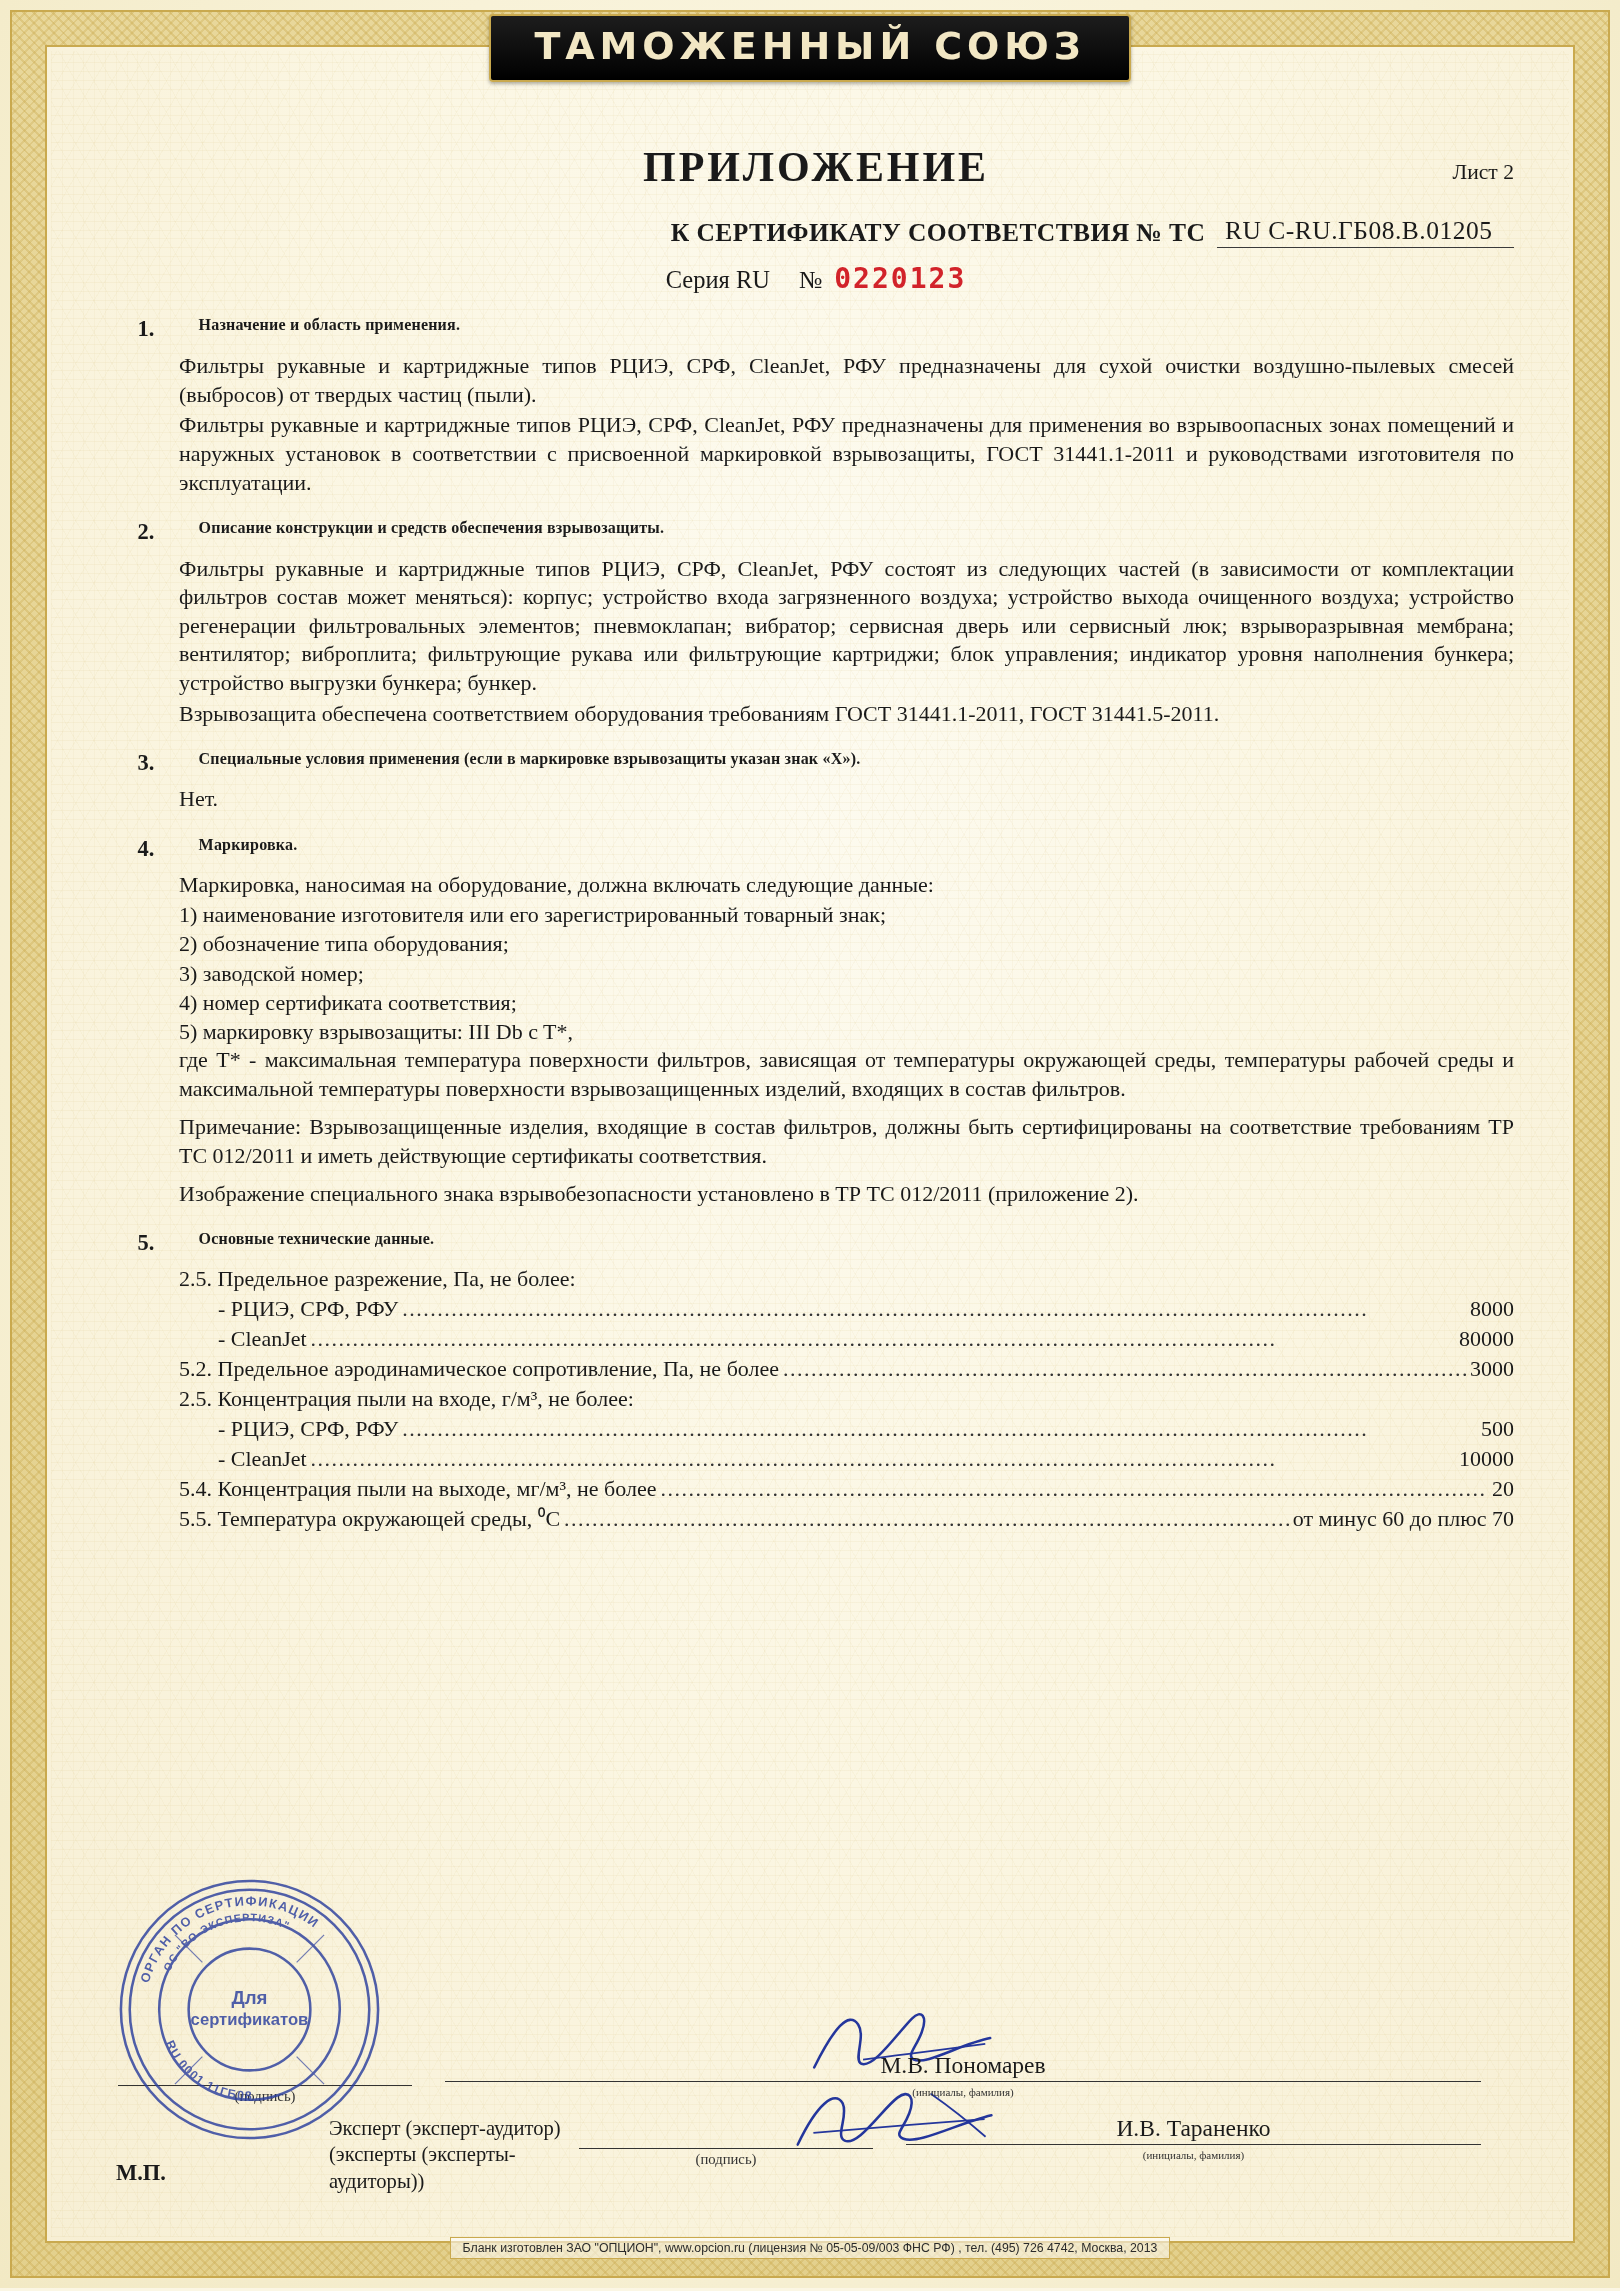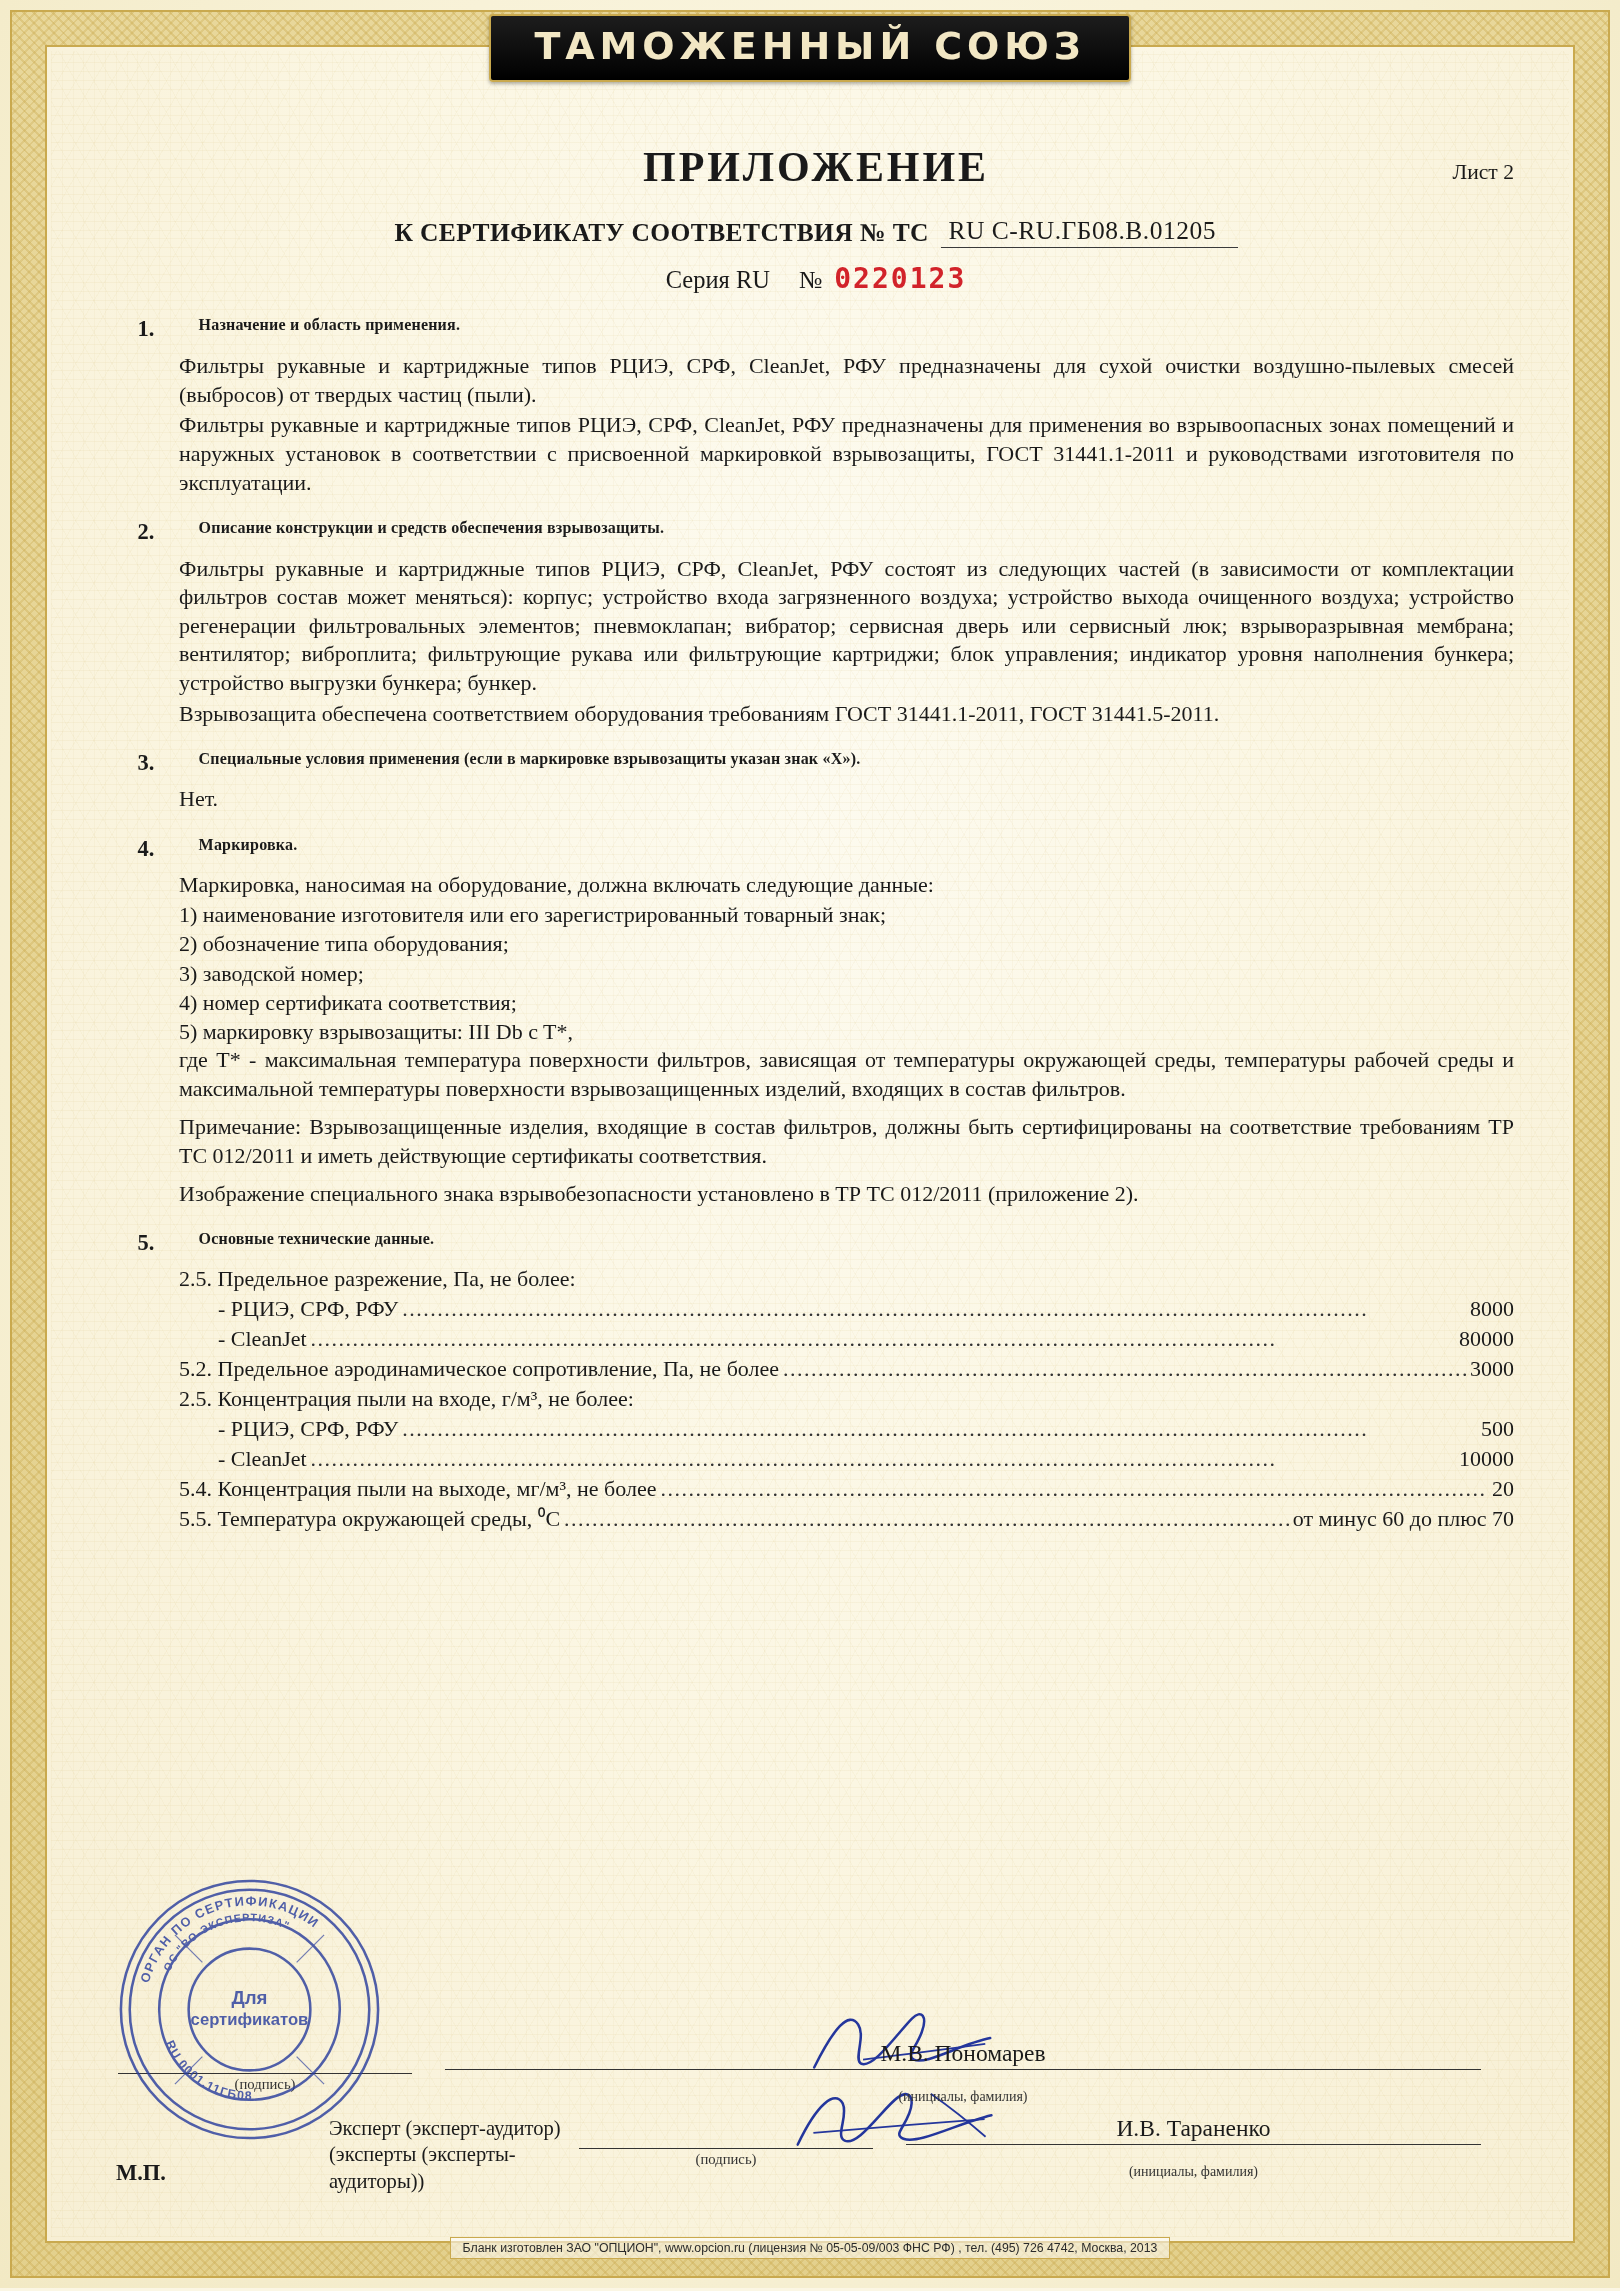--- a/index.html
+++ b/index.html
@@ -99,21 +99,21 @@
     margin: 17.6px 0 3.9px;
   }
   .sheet-no {
     position: absolute;
     right: 0;
     top: 35px;
     font-size: 21.6px;
   }
   .subtitle-row {
     display: flex;
-    justify-content: center;
+    justify-content: flex-end;
     align-items: flex-end;
     font-size: 25.5px;
     font-weight: bold;
     letter-spacing: 0.4px;
     margin-top: 25.5px;
   }
   .subtitle-row .lbl { white-space: nowrap; }
   .subtitle-row .num {
     font-weight: normal;
     font-family: "Liberation Serif", serif;
@@ -237,23 +237,23 @@
     text-align: center;
   }
   .sig-name .nm {
     font-size: 23.5px;
     border-bottom: 1px solid #333;
     display: block;
     padding-bottom: 2px;
     margin: 0 33px;
   }
   .sig-name .cap {
-    font-size: 14px;
+    font-size: 11px;
     color: #333;
-    margin-top: 19px;
+    margin-top: 4px;
   }
   .mp {
     position: absolute;
     left: 116px;
     bottom: 102px;
     font-size: 22.5px;
     font-weight: bold;
     z-index: 6;
   }
 

